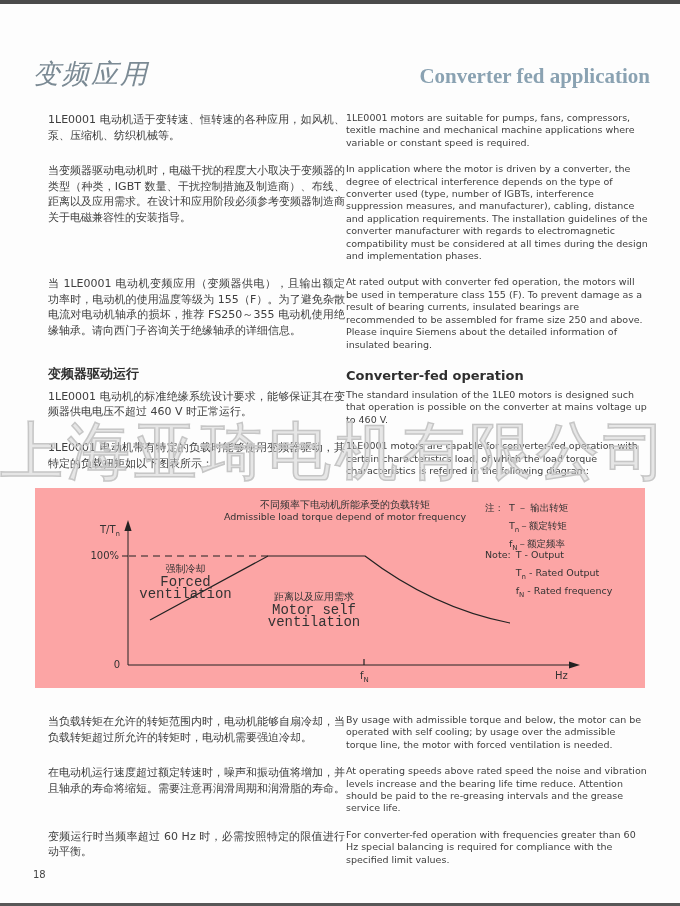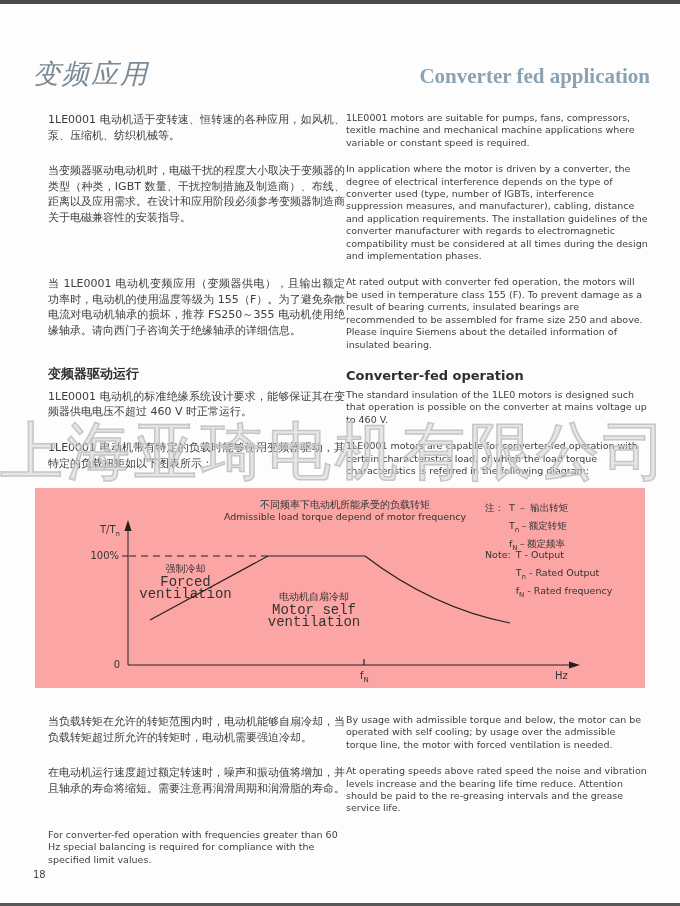--- a/index.html
+++ b/index.html
@@ -161,28 +161,29 @@
       <text x="85" y="180" text-anchor="end">0</text>
       <text x="325" y="191"><tspan>f</tspan><tspan dy="2.5" font-size="7">N</tspan></text>
       <text x="520" y="191">Hz</text>
     </svg>
 
     <div class="region-label forced">
       <div class="l-cn">强制冷却</div>
       <div class="l-en">Forced ventilation</div>
     </div>
     <div class="region-label selfv">
-      <div class="l-cn">电动机自扇冷却</div>
+      <div class="l-cn">距离以及应用需求</div>
       <div class="l-en">Motor self ventilation</div>
     </div>
   </div>
 
   <div class="cols bottom-cols">
     <p class="cn">当负载转矩在允许的转矩范围内时，电动机能够自扇冷却，当负载转矩超过所允许的转矩时，电动机需要强迫冷却。</p>
     <p class="en">By usage with admissible torque and below, the motor can be operated with self cooling; by usage over the admissible torque line, the motor with forced ventilation is needed.</p>
     <p class="cn">在电动机运行速度超过额定转速时，噪声和振动值将增加，并且轴承的寿命将缩短。需要注意再润滑周期和润滑脂的寿命。</p>
     <p class="en">At operating speeds above rated speed the noise and vibration levels increase and the bearing life time reduce. Attention should be paid to the re-greasing intervals and the grease service life.</p>
+    <p class="cn">变频运行时当频率超过 60 Hz 时，必需按照特定的限值进行动平衡。</p>
     <p class="en">For converter-fed operation with frequencies greater than 60 Hz special balancing is required for compliance with the specified limit values.</p>
   </div>
 
   <div class="page-number">18</div>
   <div class="bottom-bar"></div>
 </div>
 
 </body></html>

